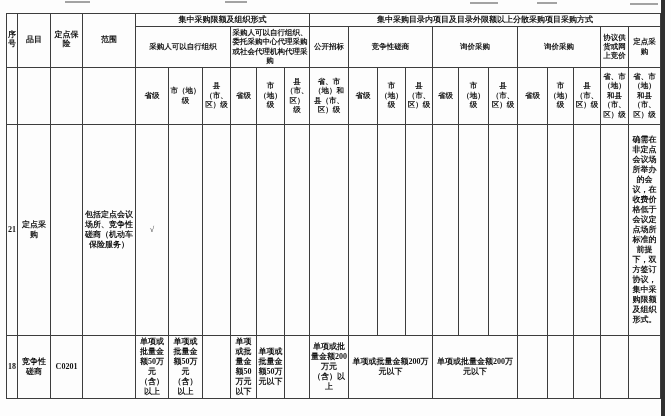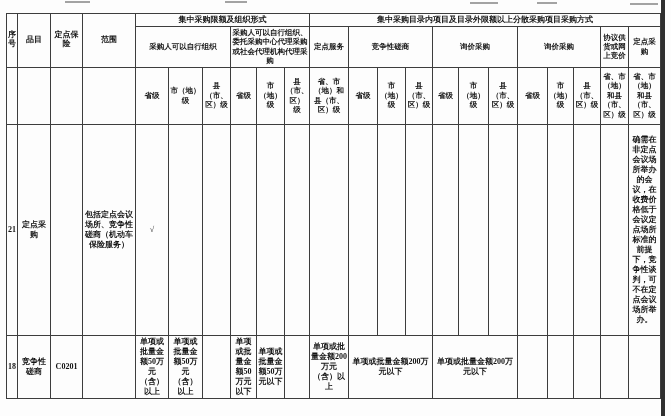--- a/index.html
+++ b/index.html
@@ -85,21 +85,21 @@
         <td rowspan="2">序号</td>
         <td rowspan="2">品目</td>
         <td rowspan="2">定点保险</td>
         <td rowspan="2">范围</td>
         <td colspan="6">集中采购限额及组织形式</td>
         <td colspan="12">集中采购目录内项目及目录外限额以上分散采购项目采购方式</td>
       </tr>
       <tr class="rB">
         <td colspan="3">采购人可以自行组织</td>
         <td colspan="3">采购人可以自行组织、委托采购中心代理采购或社会代理机构代理采购</td>
-        <td>定点服务</td>
+        <td>公开招标</td>
         <td colspan="3">竞争性磋商</td>
         <td colspan="3">询价采购</td>
         <td colspan="3">询价采购</td>
         <td>协议供货或网上竞价</td>
         <td>定点采购</td>
       </tr>
       <tr class="rC">
         <td></td>
         <td></td>
         <td></td>
@@ -138,21 +138,21 @@
         <td></td>
         <td></td>
         <td></td>
         <td></td>
         <td></td>
         <td></td>
         <td></td>
         <td></td>
         <td></td>
         <td></td>
-        <td class="note">确需在非定点会议场所举办的会议，在收费价格低于会议定点场所标准的前提下，竞争性谈判，可不在定点会议场所举办。</td>
+        <td class="note">确需在非定点会议场所举办的会议，在收费价格低于会议定点场所标准的前提下，双方签订协议，集中采购限额及组织形式。</td>
       </tr>
       <tr class="r22">
         <td>18</td>
         <td>竞争性磋商</td>
         <td>C0201</td>
         <td></td>
         <td>单项或批量金额50万元（含）以上</td>
         <td>单项或批量金额50万元（含）以上</td>
         <td></td>
         <td>单项或批量金额50万元以下</td>

